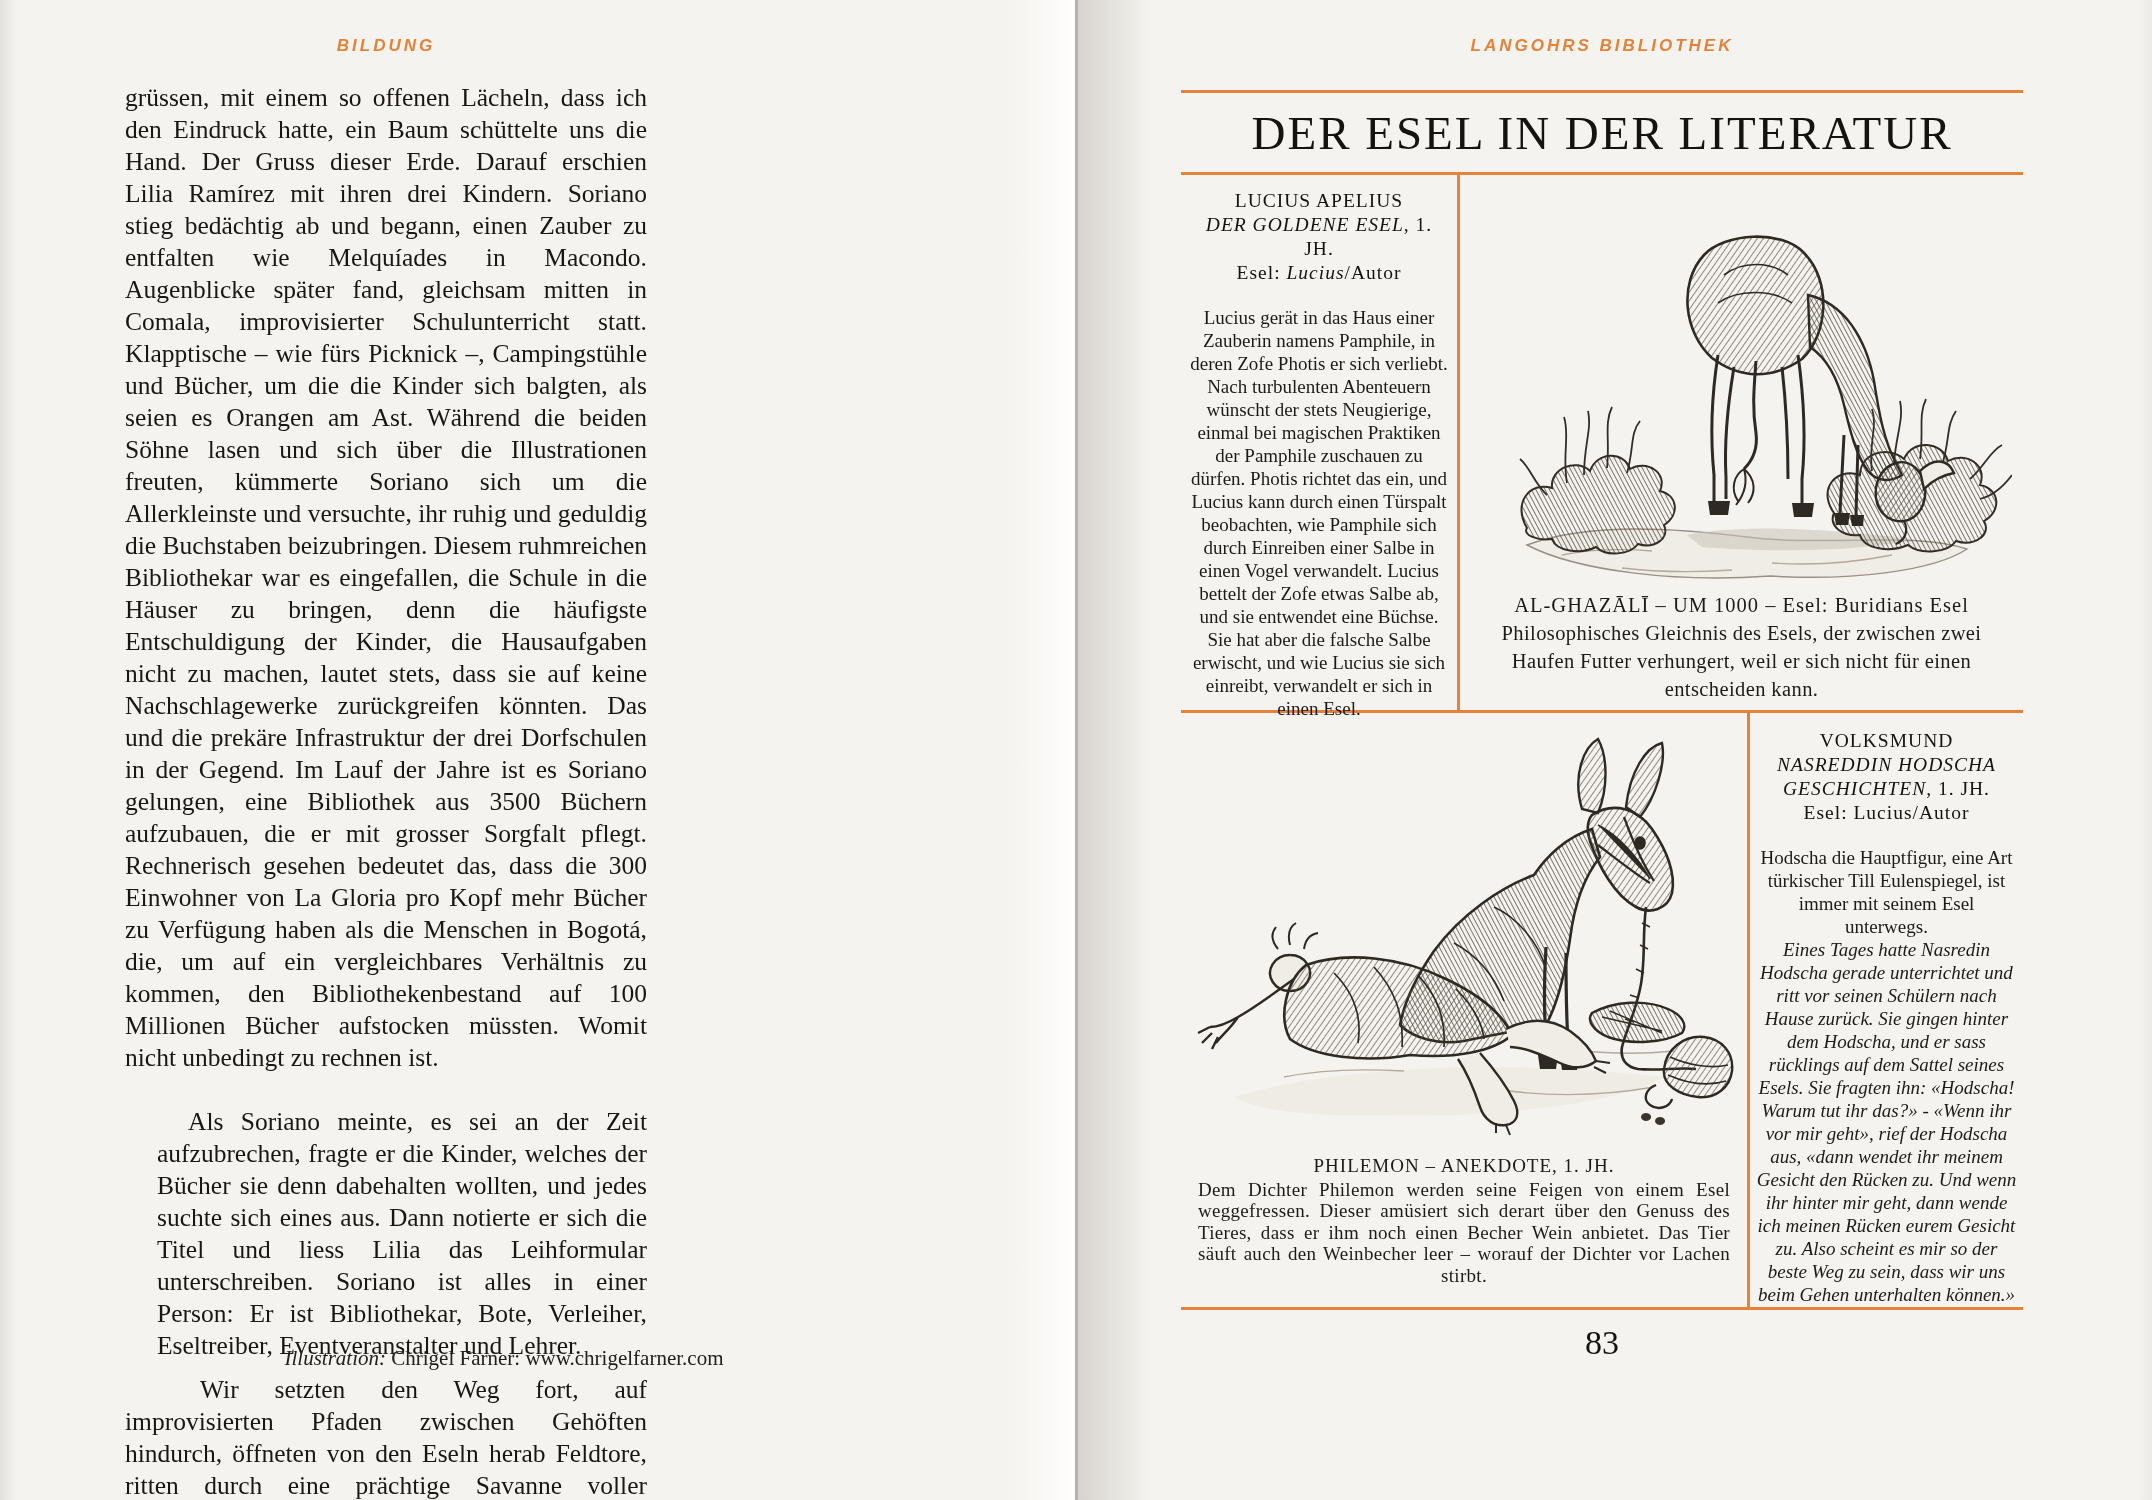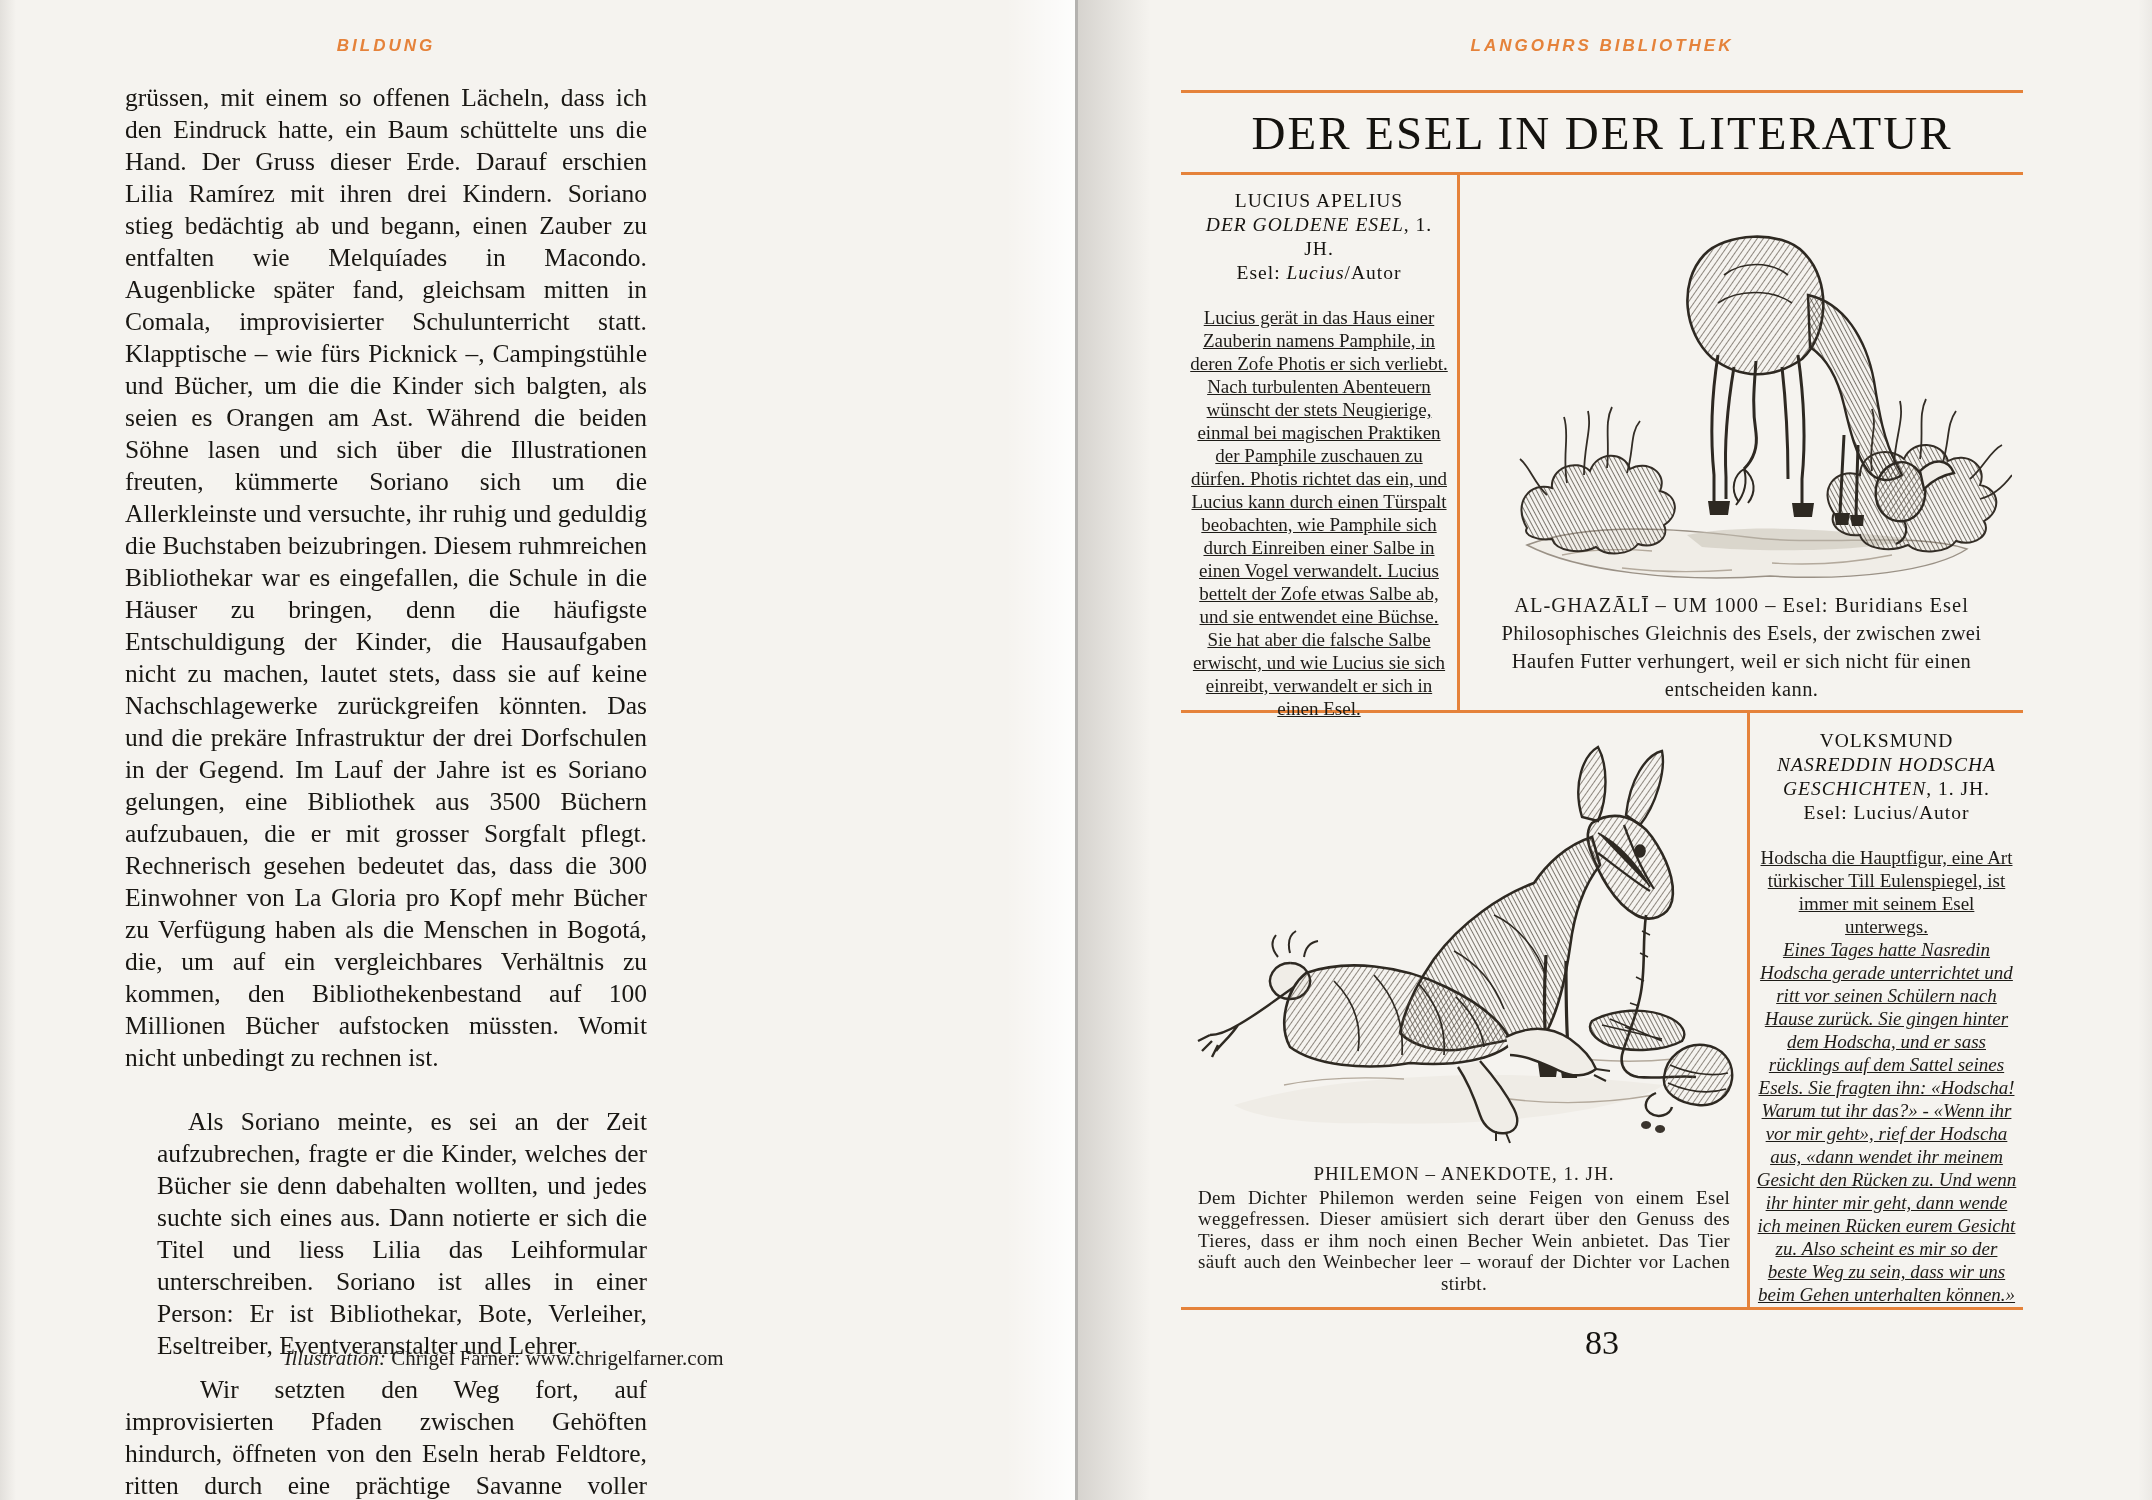--- a/index.html
+++ b/index.html
@@ -55,26 +55,26 @@
     font-size:47px;font-weight:normal;letter-spacing:2px;text-align:center;
     color:#15130f;
   }
   .grid{display:flex;}
   .grid-top{height:535px;}
   .grid-bottom{height:594px;}
   .vdiv{width:3px;background:#e5823a;flex:0 0 auto;}
   .cell{box-sizing:border-box;}
   .cell-lucius{width:276px;padding:14px 8px 0 8px;}
   .cell-illo1{width:563px;padding-top:8px;}
-  .cell-illo2{width:566px;padding-top:12px;}
+  .cell-illo2{width:566px;padding-top:4px;}
   .cell-volksmund{width:273px;padding:16px 6px 0 6px;}
 
   .boxtext{font-size:19px;line-height:23px;text-align:center;color:#1d1b17;}
   .box-header{font-size:19.5px;line-height:24px;text-align:center;letter-spacing:1px;color:#15130f;}
-  .box-body{margin-top:21px;text-decoration:underline;}
+  .box-body{margin-top:21px;}
   .vm-italic{display:block;font-style:italic;}
 
   .caption{text-align:center;color:#1d1b17;}
   .caption-ghazali{font-size:20.5px;line-height:28px;letter-spacing:.4px;width:540px;margin-left:auto;margin-right:auto;}
   .caption-philemon{font-size:19px;line-height:21.5px;letter-spacing:.3px;width:532px;margin-left:auto;margin-right:auto;}
   .caption .cap-head{letter-spacing:1px;}
   .caption-philemon .cap-body{text-align:justify;text-align-last:center;margin-top:2px;}
 
   .folio{margin-top:14px;text-align:center;font-size:34px;color:#15130f;}
 

